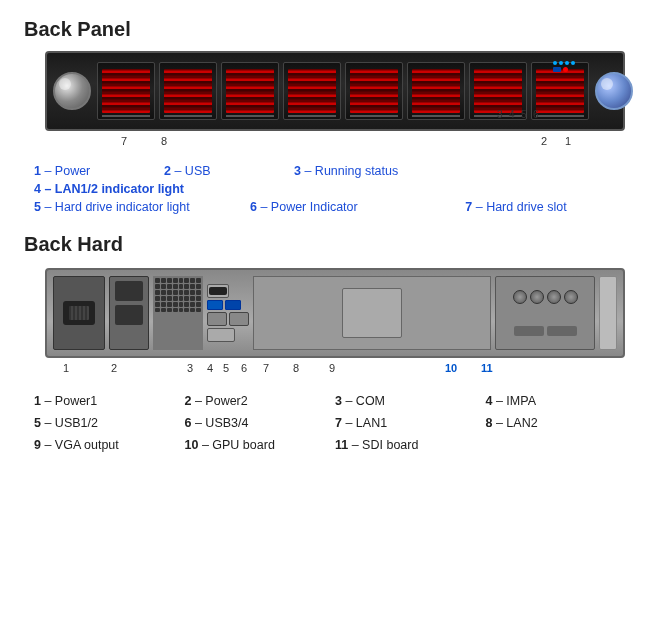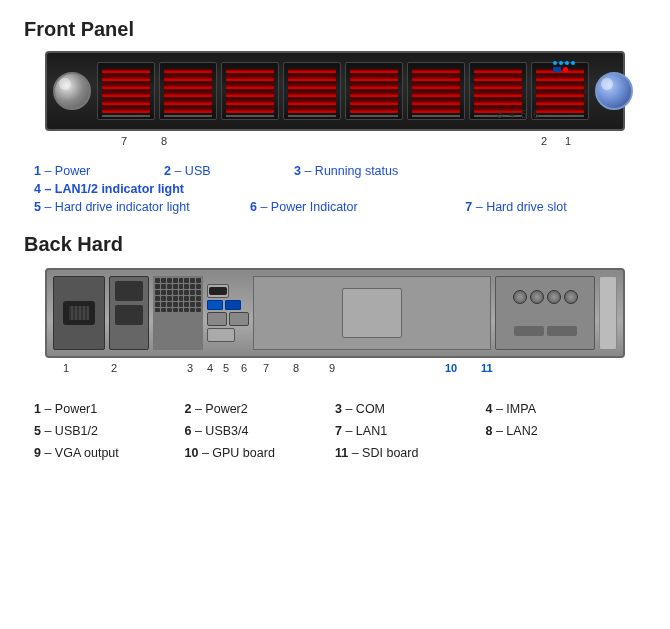--- a/index.html
+++ b/index.html
@@ -339,21 +339,21 @@
     .annot {
       position: absolute;
       font-size: 11px;
       color: #333;
     }
   </style>
 </head>
 <body>
 
 <div class="front-panel-container">
-  <div class="section-title">Front Panel</div>
+  <div class="section-title">Back Panel</div>
 
   <div class="front-server-wrapper">
 
     <div class="server-front">
 
       <div class="globe-left"></div>
 
       <div class="drive-bays">
         <div class="drive-bay"></div>
         <div class="drive-bay"></div>
@@ -516,21 +516,21 @@
       <span class="annot" style="left:178px; top:4px;">5</span>
       <span class="annot" style="left:196px; top:4px;">6</span>
       <span class="annot" style="left:218px; top:4px;">7</span>
       <span class="annot" style="left:248px; top:4px;">8</span>
       <span class="annot" style="left:284px; top:4px;">9</span>
       <span class="annot" style="left:400px; top:4px; color:#0055cc; font-weight:bold;">10</span>
       <span class="annot" style="left:436px; top:4px; color:#0055cc; font-weight:bold;">11</span>
     </div>
   </div>
 
-  <div style="margin-top:14px; padding: 0 10px;">
+  <div style="margin-top:6px; padding: 0 10px;">
     <div style="display:grid; grid-template-columns:1fr 1fr 1fr 1fr; gap:4px 0;">
       <span class="cap-item"><b>1</b> –  Power1</span>
       <span class="cap-item"><b>2</b> –  Power2</span>
       <span class="cap-item"><b>3</b> –  COM</span>
       <span class="cap-item"><b>4</b> –  IMPA</span>
       <span class="cap-item"><b>5</b> – USB1/2</span>
       <span class="cap-item"><b>6</b> – USB3/4</span>
       <span class="cap-item"><b>7</b> – LAN1</span>
       <span class="cap-item"><b>8</b> –  LAN2</span>
       <span class="cap-item"><b>9</b> – VGA output</span>

